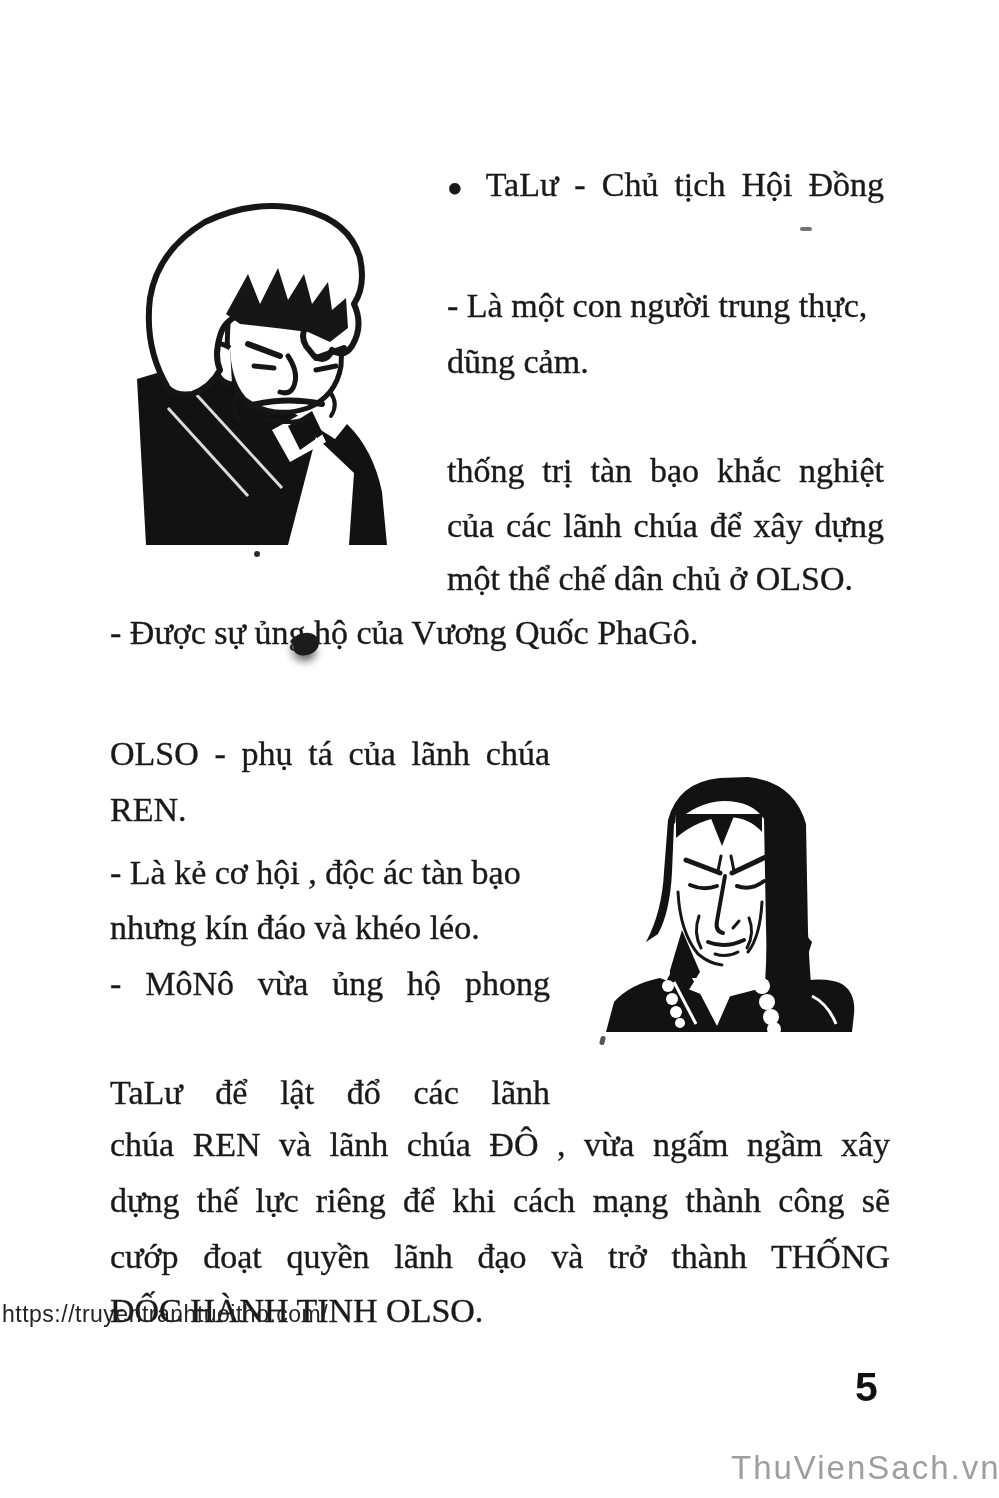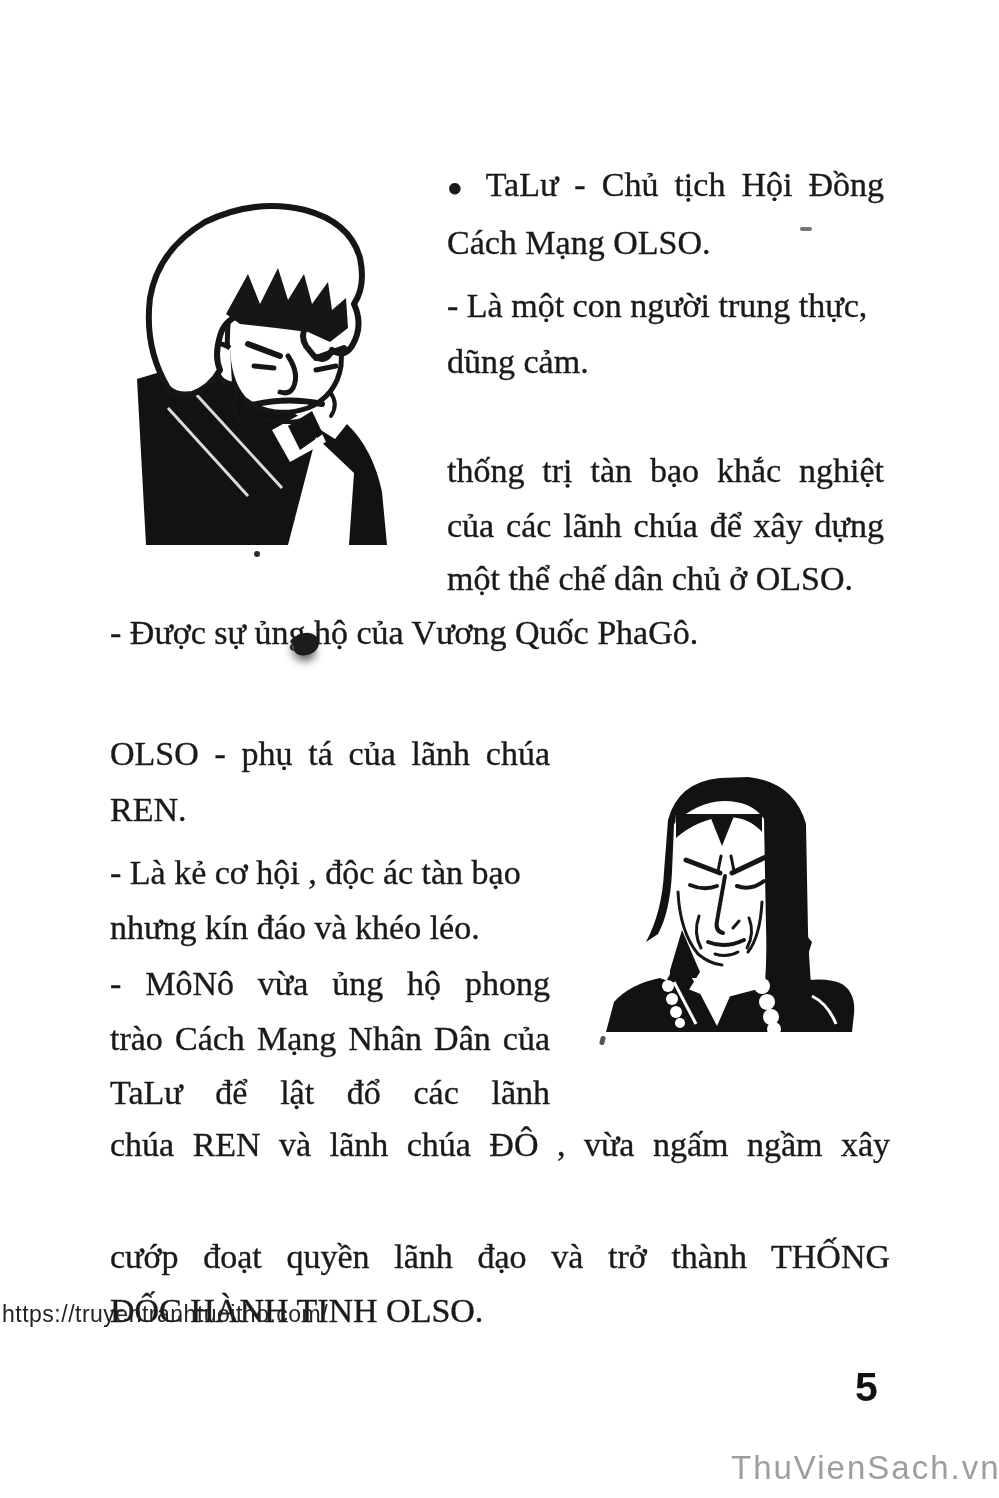--- a/index.html
+++ b/index.html
@@ -135,40 +135,39 @@
       <path d="M101,144 Q95,161 103,176" stroke-width="3"></path>
       <path d="M151,146 Q157,161 149,176" stroke-width="3"></path>
       <path d="M110,170 Q127,177 146,168" stroke-width="4"></path>
       <path d="M117,182 Q129,186 140,180" stroke-width="3"></path>
       <path d="M80,120 Q82,160 100,182 Q112,192 124,193" stroke-width="3"></path>
       <path d="M164,130 Q162,165 150,180" stroke-width="3"></path>
     </g>
   </svg>
 
   <div class="ln j" style="left:447px;top:152px;width:437px"><span class="blt">●</span> <span>TaLư - Chủ tịch Hội Đồng</span></div>
-  <div class="ln" style="left:447px;top:210px">Cách Mạng OLSO.</div>
   <div class="ln" style="left:447px;top:273px">- Là một con người trung thực,</div>
   <div class="ln" style="left:447px;top:329px">dũng cảm.</div>
   <div class="ln j" style="left:447px;top:438px;width:437px">thống trị tàn bạo khắc nghiệt</div>
   <div class="ln j" style="left:447px;top:493px;width:437px">của các lãnh chúa để xây dựng</div>
   <div class="ln" style="left:447px;top:546px">một thể chế dân chủ ở OLSO.</div>
   <div class="ln" style="left:110px;top:600px">- Được sự ủng hộ của Vương Quốc PhaGô.</div>
 
   <div class="blotch"></div>
   <div class="speck" style="left:800px;top:227px;width:12px;height:4px;border-radius:2px;opacity:.65"></div>
 
   <div class="ln j" style="left:110px;top:721px;width:440px">OLSO - phụ tá của lãnh chúa</div>
   <div class="ln" style="left:110px;top:777px">REN.</div>
   <div class="ln" style="left:110px;top:840px">- Là kẻ cơ hội , độc ác tàn bạo</div>
   <div class="ln" style="left:110px;top:895px">nhưng kín đáo và khéo léo.</div>
   <div class="ln j" style="left:110px;top:951px;width:440px">- MôNô vừa ủng hộ phong</div>
-  <div class="ln j" style="left:110px;top:1006px;width:440px">trào Cách Mạng Nhân Dân của</div>
   <div class="ln j" style="left:110px;top:1060px;width:440px">TaLư để lật đổ các lãnh</div>
 
   <div class="ln j" style="left:110px;top:1112px;width:780px">chúa REN và lãnh chúa ĐÔ , vừa ngấm ngầm xây</div>
+  <div class="ln j" style="left:110px;top:1168px;width:780px">dựng thế lực riêng để khi cách mạng thành công sẽ</div>
   <div class="ln j" style="left:110px;top:1224px;width:780px">cướp đoạt quyền lãnh đạo và trở thành THỐNG</div>
   <div class="ln" style="left:110px;top:1278px">ĐỐC HÀNH TINH OLSO.</div>
 
   <div class="watermark">https://truyentranhtuoitho.com/</div>
   <div class="pagenum">5</div>
   <div class="brand">ThuVienSach.vn</div>
   <div class="speck" style="left:600px;top:1036px;width:5px;height:9px;border-radius:2px;transform:rotate(15deg);opacity:.8"></div>
 
 </div>
 

